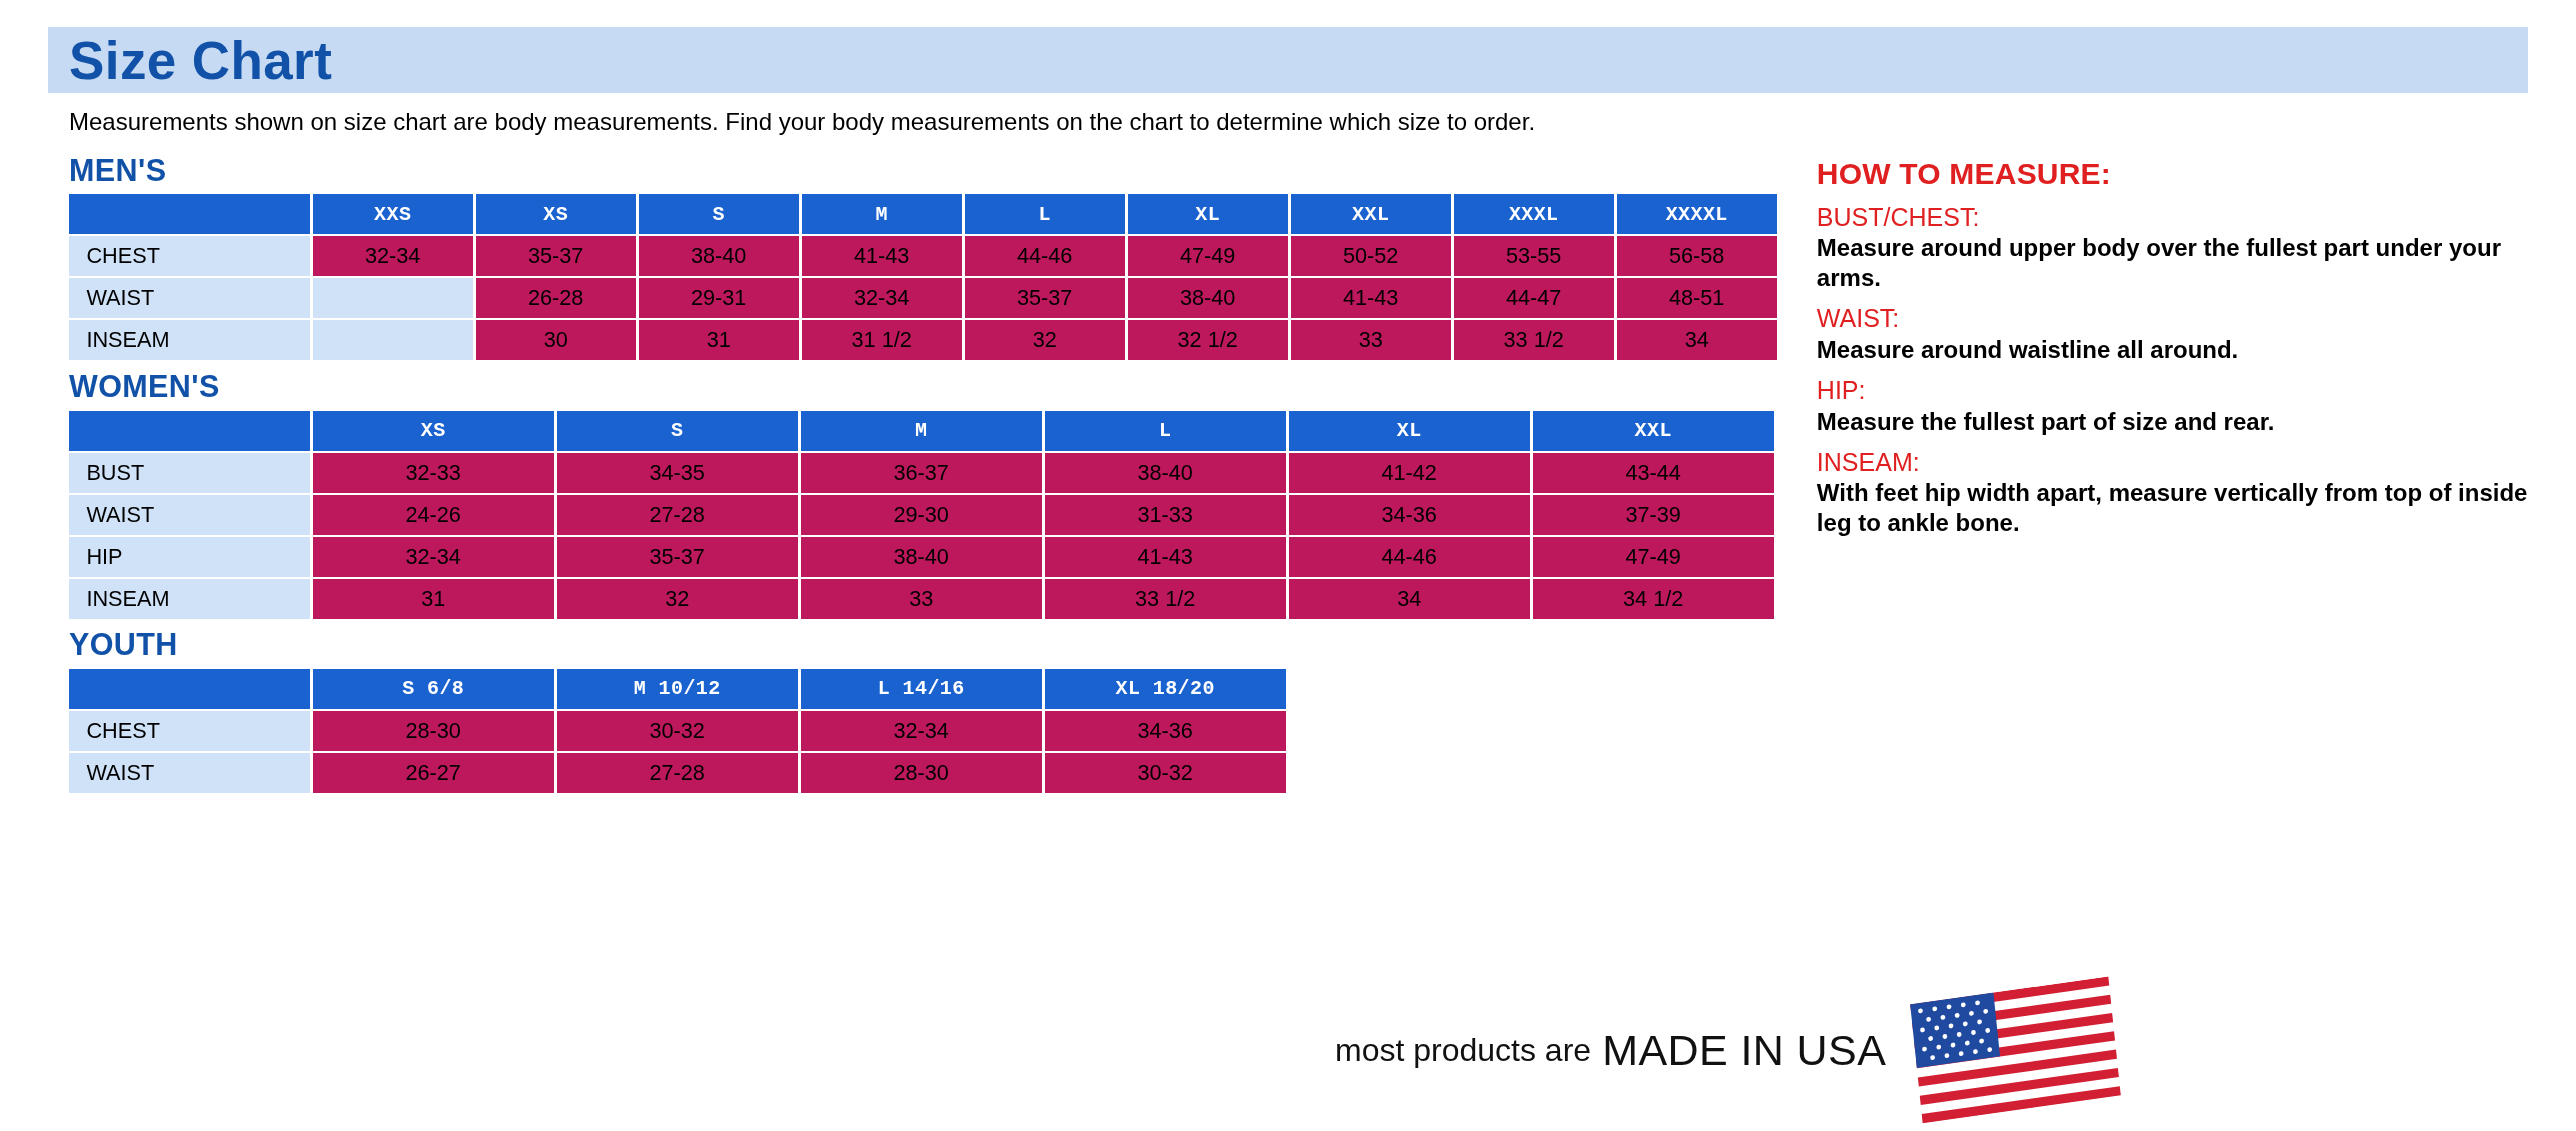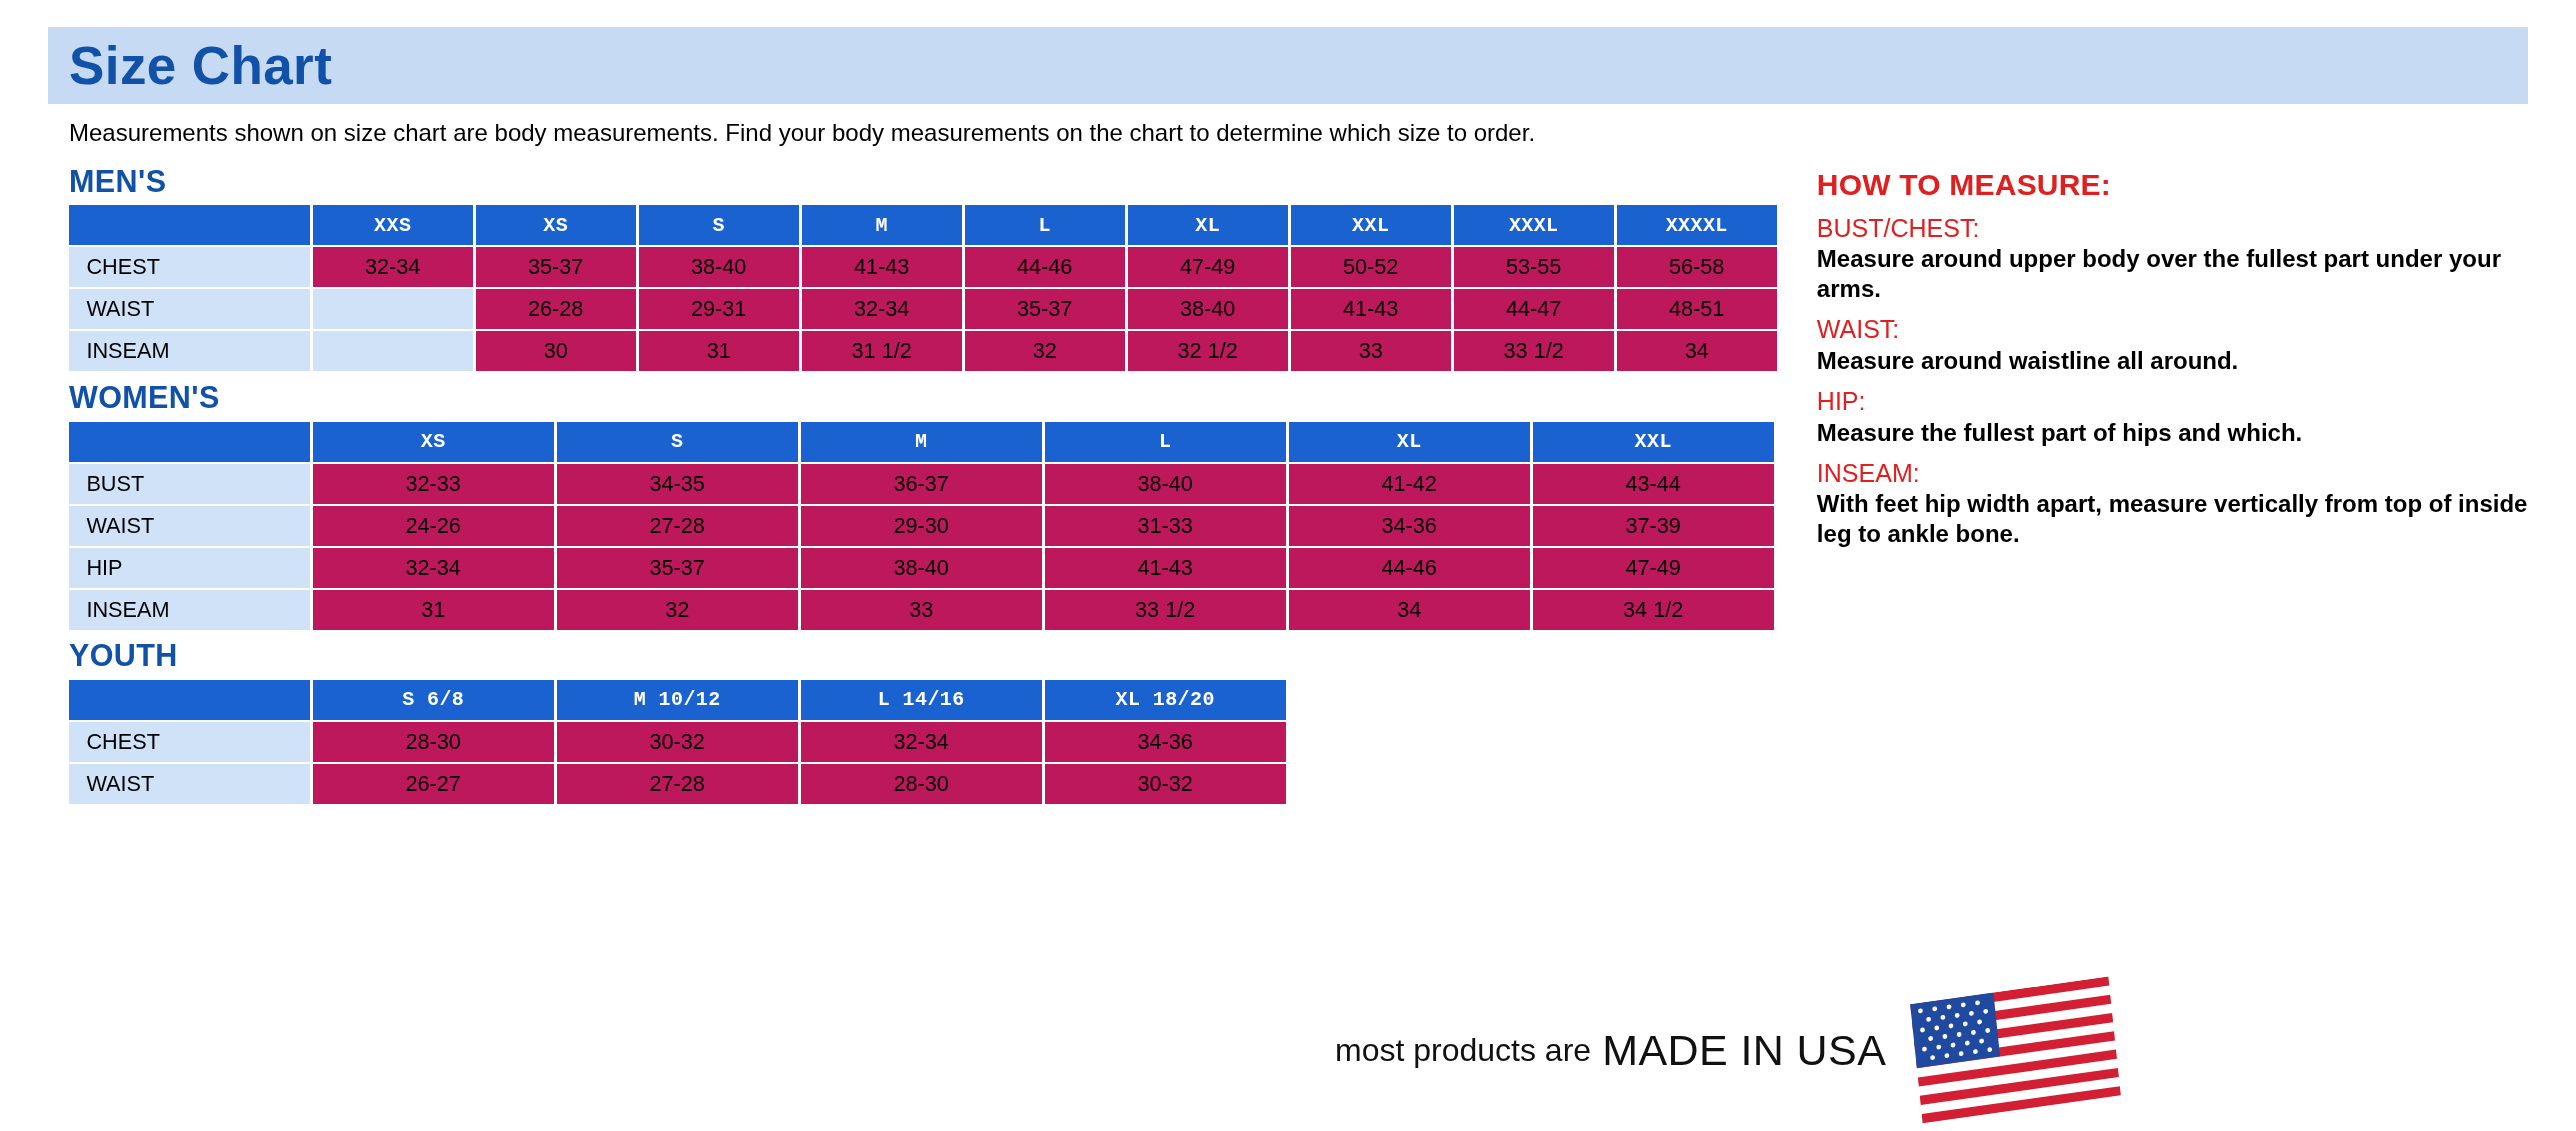--- a/index.html
+++ b/index.html
@@ -19,21 +19,21 @@
     width: 2576px;
     height: 1132px;
     box-sizing: border-box;
     padding: 0 48px;
   }
 
   
   .banner {
     margin-top: 27px;
     background: #c6dbf3;
-    height: 77px;
+    height: 66px;
     display: flex;
     align-items: center;
     padding-left: 21px;
     box-sizing: border-box;
   }
   .banner-title {
     font-size: 53px;
     font-weight: bold;
     color: #1152a8;
     letter-spacing: 0.4px;
@@ -373,21 +373,21 @@
         <div class="m-text">Measure around upper body over the fullest part under your arms.</div>
       </div>
 
       <div>
         <div class="m-label">WAIST:</div>
         <div class="m-text">Measure around waistline all around.</div>
       </div>
 
       <div>
         <div class="m-label">HIP:</div>
-        <div class="m-text">Measure the fullest part of hips and which.</div>
+        <div class="m-text">Measure the fullest part of size and rear.</div>
       </div>
 
       <div>
         <div class="m-label">INSEAM:</div>
         <div class="m-text">With feet hip width apart, measure vertically from top of inside leg to ankle bone.</div>
       </div>
     </div>
 
   </div>
 

